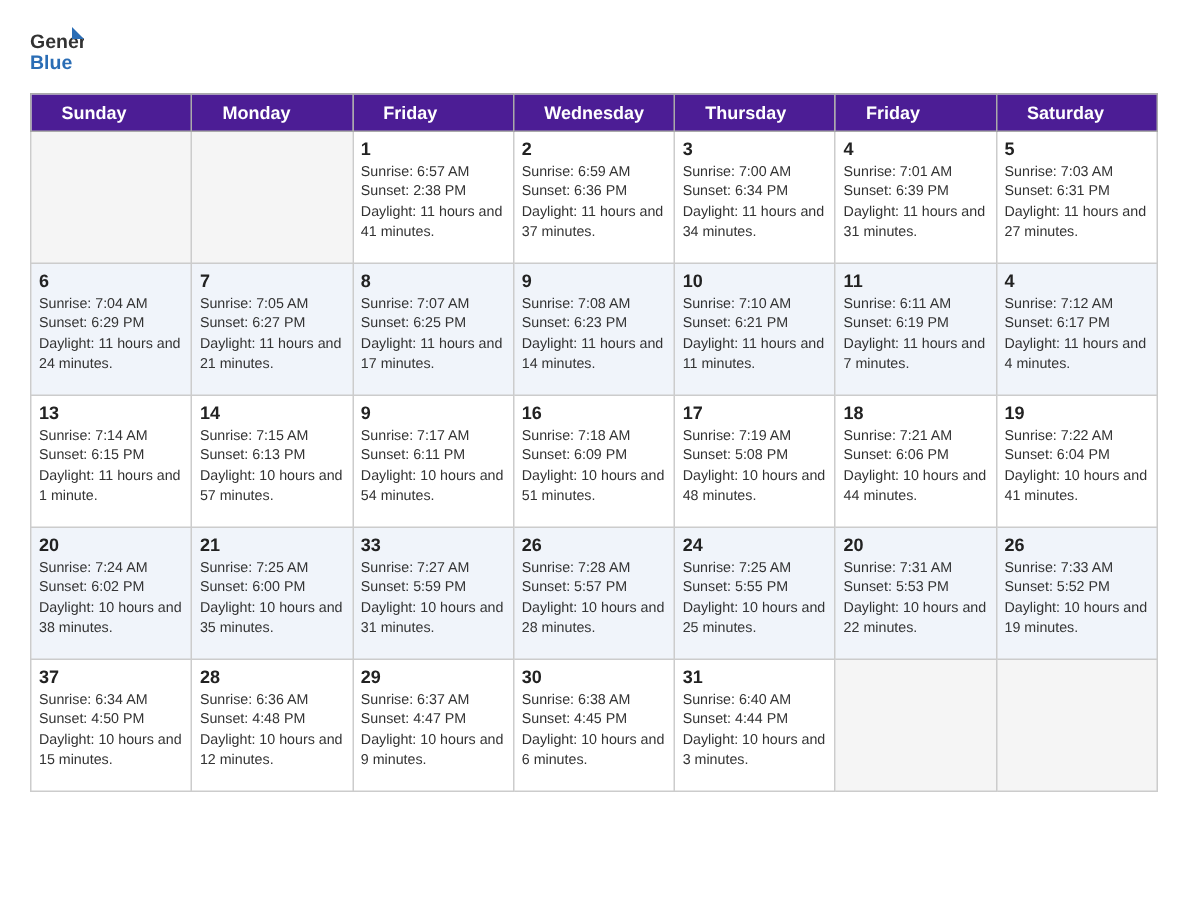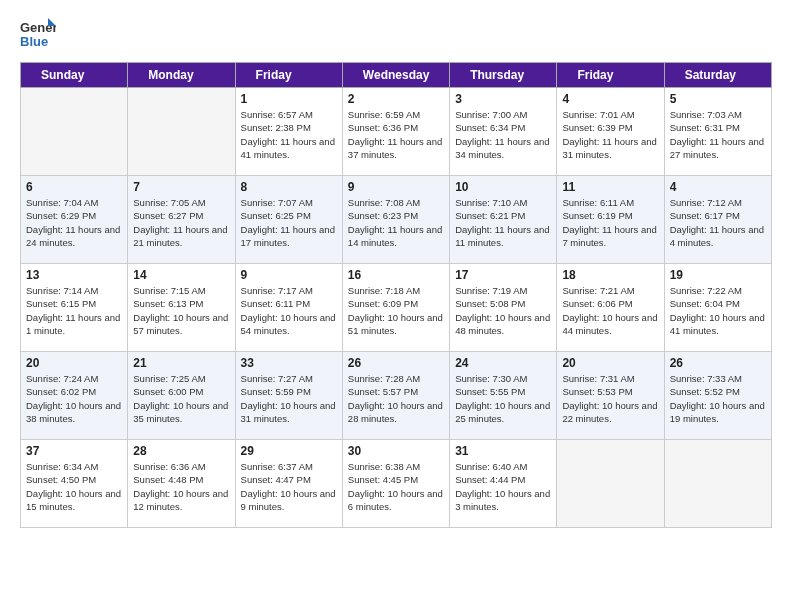--- a/index.html
+++ b/index.html
@@ -260,21 +260,21 @@
 Daylight: 10 hours and 31 minutes.</div>
           </td>
           <td>
             <span class="day-num">26</span>
             <div class="day-info">Sunrise: 7:28 AM
 Sunset: 5:57 PM
 Daylight: 10 hours and 28 minutes.</div>
           </td>
           <td>
             <span class="day-num">24</span>
-            <div class="day-info">Sunrise: 7:30 AM
+            <div class="day-info">Sunrise: 7:25 AM
 Sunset: 5:55 PM
 Daylight: 10 hours and 25 minutes.</div>
           </td>
           <td>
             <span class="day-num">20</span>
             <div class="day-info">Sunrise: 7:31 AM
 Sunset: 5:53 PM
 Daylight: 10 hours and 22 minutes.</div>
           </td>
           <td>

